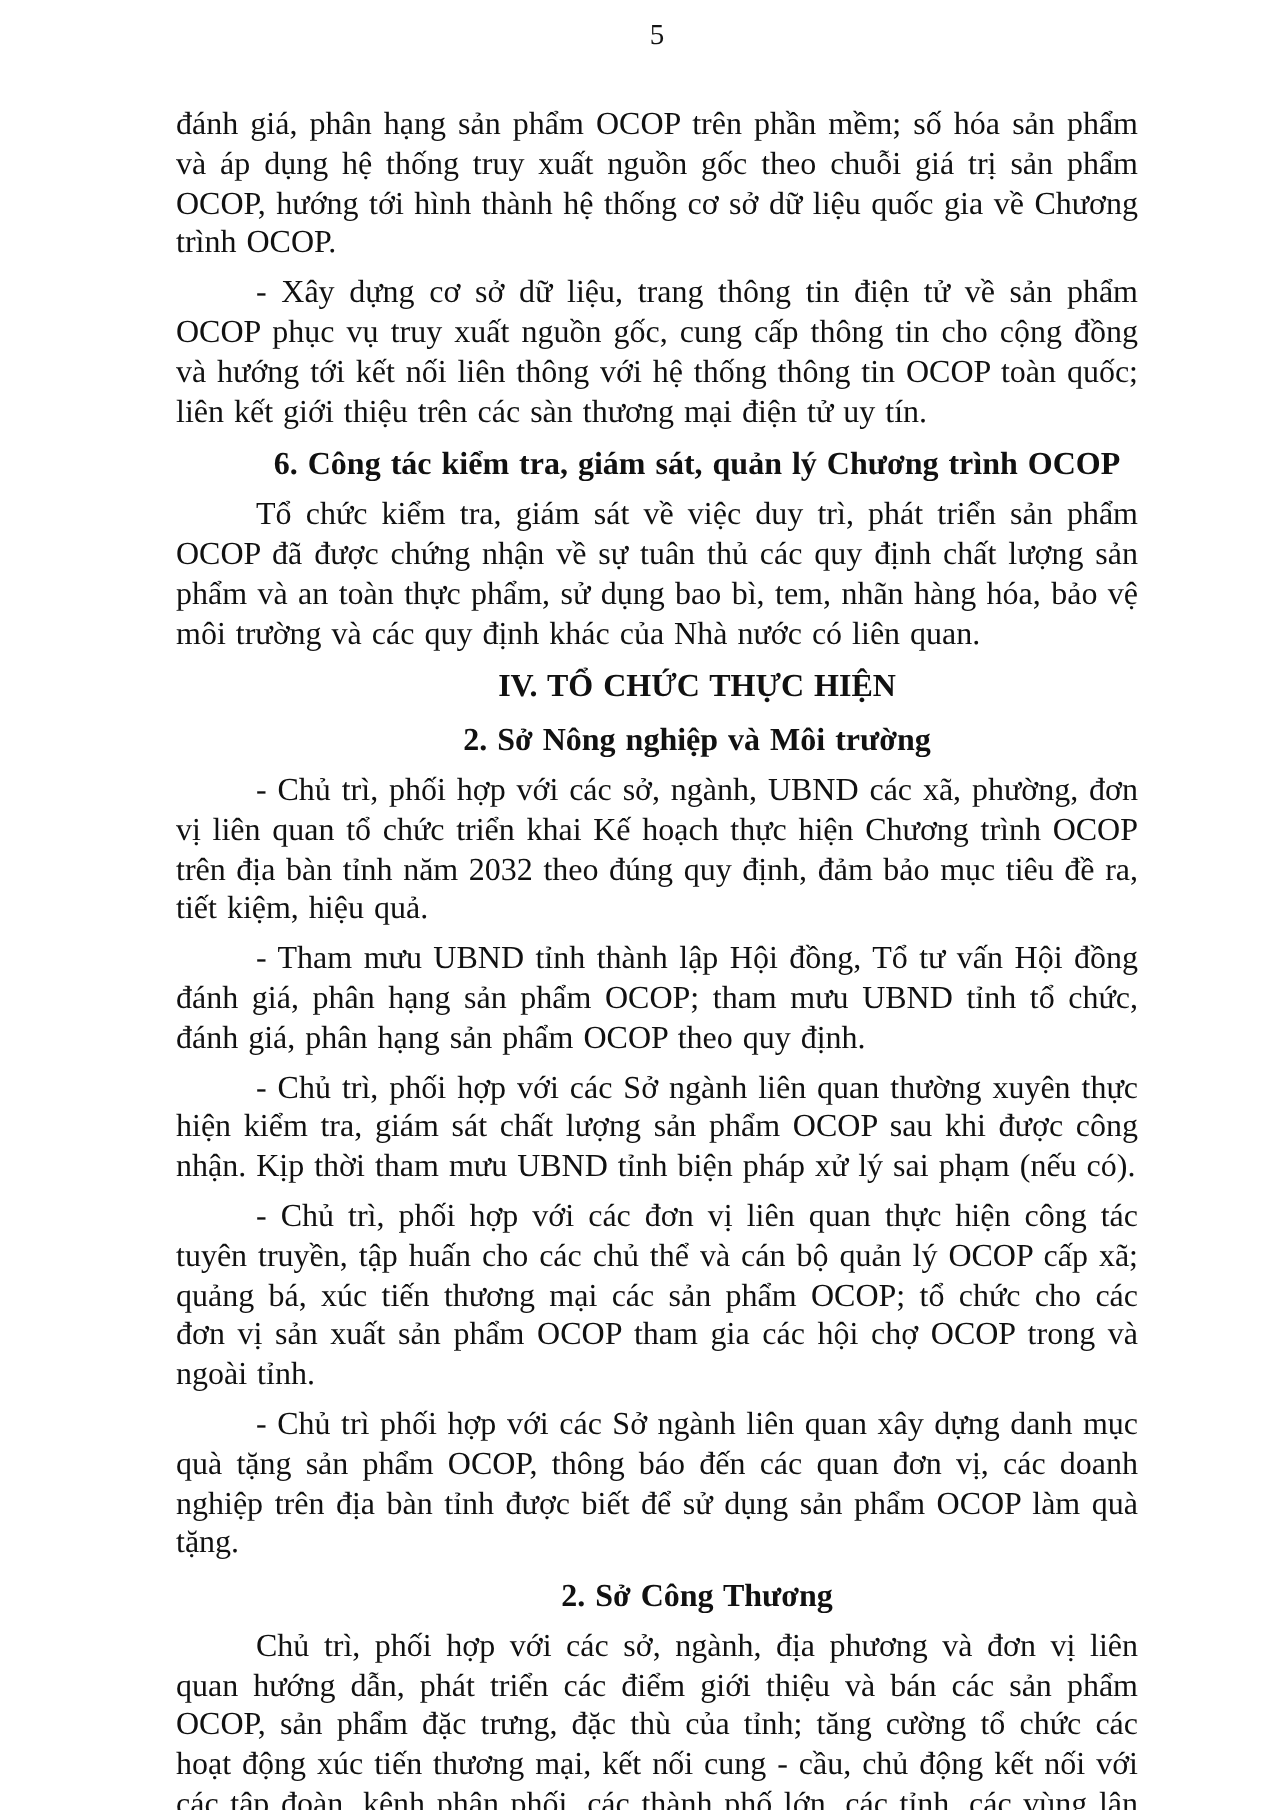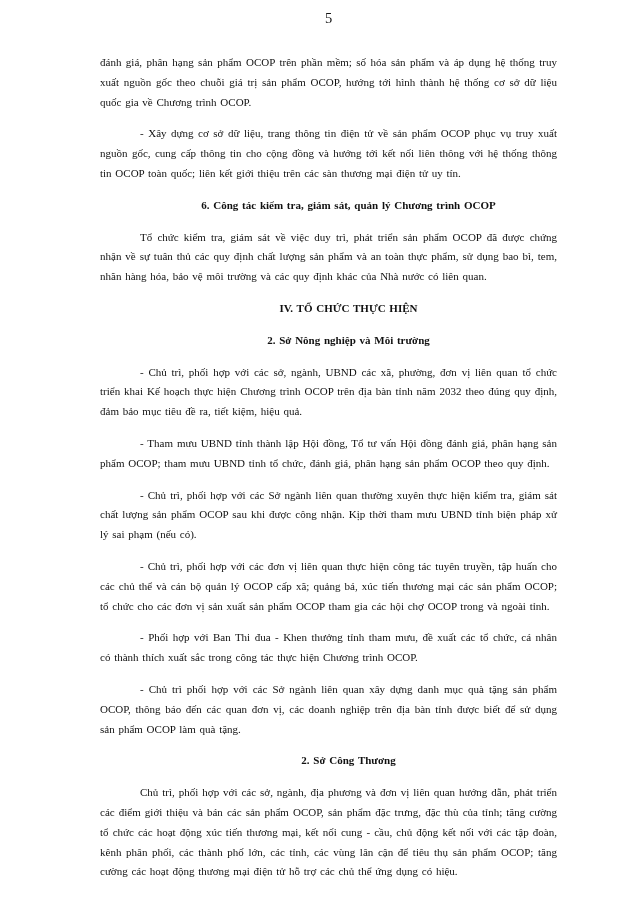--- a/index.html
+++ b/index.html
@@ -22,22 +22,22 @@
     text-align: center;
     font-size: 14.5px;
     line-height: 16px;
     margin: 0 0 27px 0;
     color: #141414;
   }
   .doc-body {
     text-align: justify;
   }
   .doc-body p {
-    margin: 12px;
-    font-size: 11px;
+    margin: 0;
+    font-size: 16px;
     line-height: 19.8px;
     word-spacing: 1px;
   }
   .doc-body p.para {
     margin-top: 5px;
     text-align: justify;
     text-indent: 40px;
   }
   .doc-body p.para.no-indent {
     text-indent: 0;
@@ -58,18 +58,17 @@
       <p class="para no-indent">đánh giá, phân hạng sản phẩm OCOP trên phần mềm; số hóa sản phẩm và áp dụng hệ thống truy xuất nguồn gốc theo chuỗi giá trị sản phẩm OCOP, hướng tới hình thành hệ thống cơ sở dữ liệu quốc gia về Chương trình OCOP.</p>
       <p class="para">- Xây dựng cơ sở dữ liệu, trang thông tin điện tử về sản phẩm OCOP phục vụ truy xuất nguồn gốc, cung cấp thông tin cho cộng đồng và hướng tới kết nối liên thông với hệ thống thông tin OCOP toàn quốc; liên kết giới thiệu trên các sàn thương mại điện tử uy tín.</p>
       <p class="heading">6. Công tác kiểm tra, giám sát, quản lý Chương trình OCOP</p>
       <p class="para">Tổ chức kiểm tra, giám sát về việc duy trì, phát triển sản phẩm OCOP đã được chứng nhận về sự tuân thủ các quy định chất lượng sản phẩm và an toàn thực phẩm, sử dụng bao bì, tem, nhãn hàng hóa, bảo vệ môi trường và các quy định khác của Nhà nước có liên quan.</p>
       <p class="heading">IV. TỔ CHỨC THỰC HIỆN</p>
       <p class="heading">2. Sở Nông nghiệp và Môi trường</p>
       <p class="para">- Chủ trì, phối hợp với các sở, ngành, UBND các xã, phường, đơn vị liên quan tổ chức triển khai Kế hoạch thực hiện Chương trình OCOP trên địa bàn tỉnh năm 2032 theo đúng quy định, đảm bảo mục tiêu đề ra, tiết kiệm, hiệu quả.</p>
       <p class="para">- Tham mưu UBND tỉnh thành lập Hội đồng, Tổ tư vấn Hội đồng đánh giá, phân hạng sản phẩm OCOP; tham mưu UBND tỉnh tổ chức, đánh giá, phân hạng sản phẩm OCOP theo quy định.</p>
       <p class="para">- Chủ trì, phối hợp với các Sở ngành liên quan thường xuyên thực hiện kiểm tra, giám sát chất lượng sản phẩm OCOP sau khi được công nhận. Kịp thời tham mưu UBND tỉnh biện pháp xử lý sai phạm (nếu có).</p>
       <p class="para">- Chủ trì, phối hợp với các đơn vị liên quan thực hiện công tác tuyên truyền, tập huấn cho các chủ thể và cán bộ quản lý OCOP cấp xã; quảng bá, xúc tiến thương mại các sản phẩm OCOP; tổ chức cho các đơn vị sản xuất sản phẩm OCOP tham gia các hội chợ OCOP trong và ngoài tỉnh.</p>
-      <p class="para">- Phối hợp với Ban Thi đua - Khen thưởng tỉnh tham mưu, đề xuất các tổ chức, cá nhân có thành thích xuất sắc trong công tác thực hiện Chương trình OCOP.</p>
       <p class="para">- Chủ trì phối hợp với các Sở ngành liên quan xây dựng danh mục quà tặng sản phẩm OCOP, thông báo đến các quan đơn vị, các doanh nghiệp trên địa bàn tỉnh được biết để sử dụng sản phẩm OCOP làm quà tặng.</p>
       <p class="heading">2. Sở Công Thương</p>
       <p class="para">Chủ trì, phối hợp với các sở, ngành, địa phương và đơn vị liên quan hướng dẫn, phát triển các điểm giới thiệu và bán các sản phẩm OCOP, sản phẩm đặc trưng, đặc thù của tỉnh; tăng cường tổ chức các hoạt động xúc tiến thương mại, kết nối cung - cầu, chủ động kết nối với các tập đoàn, kênh phân phối, các thành phố lớn, các tỉnh, các vùng lân cận để tiêu thụ sản phẩm OCOP; tăng cường các hoạt động thương mại điện tử hỗ trợ các chủ thể ứng dụng có hiệu.</p>
     </div>
 </div>
 
 </body></html>

